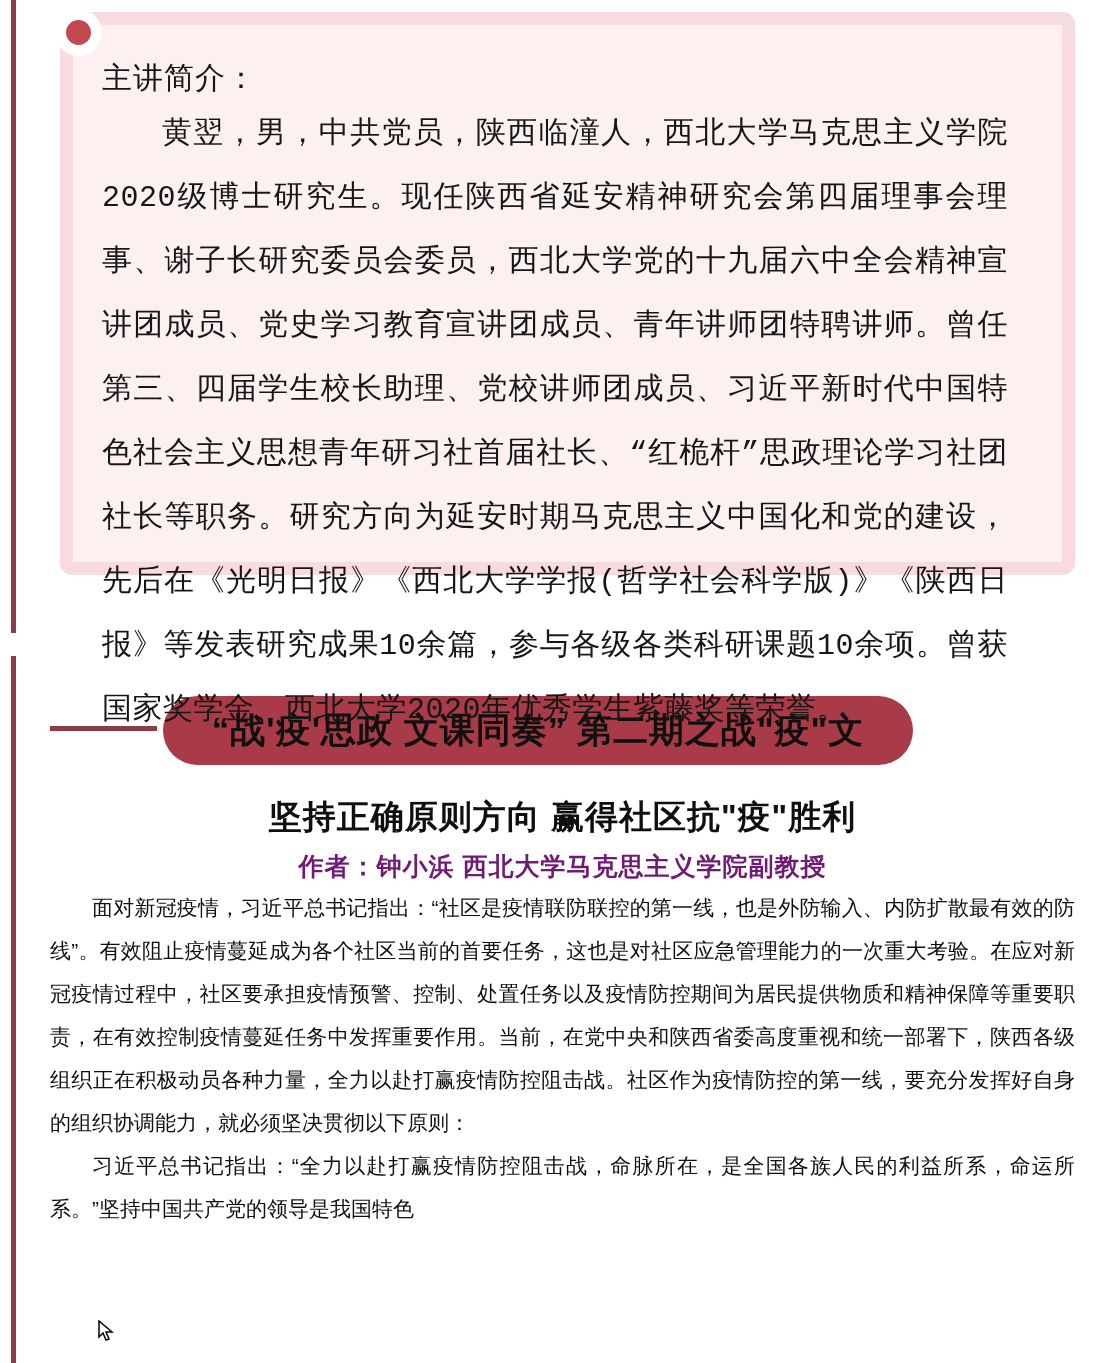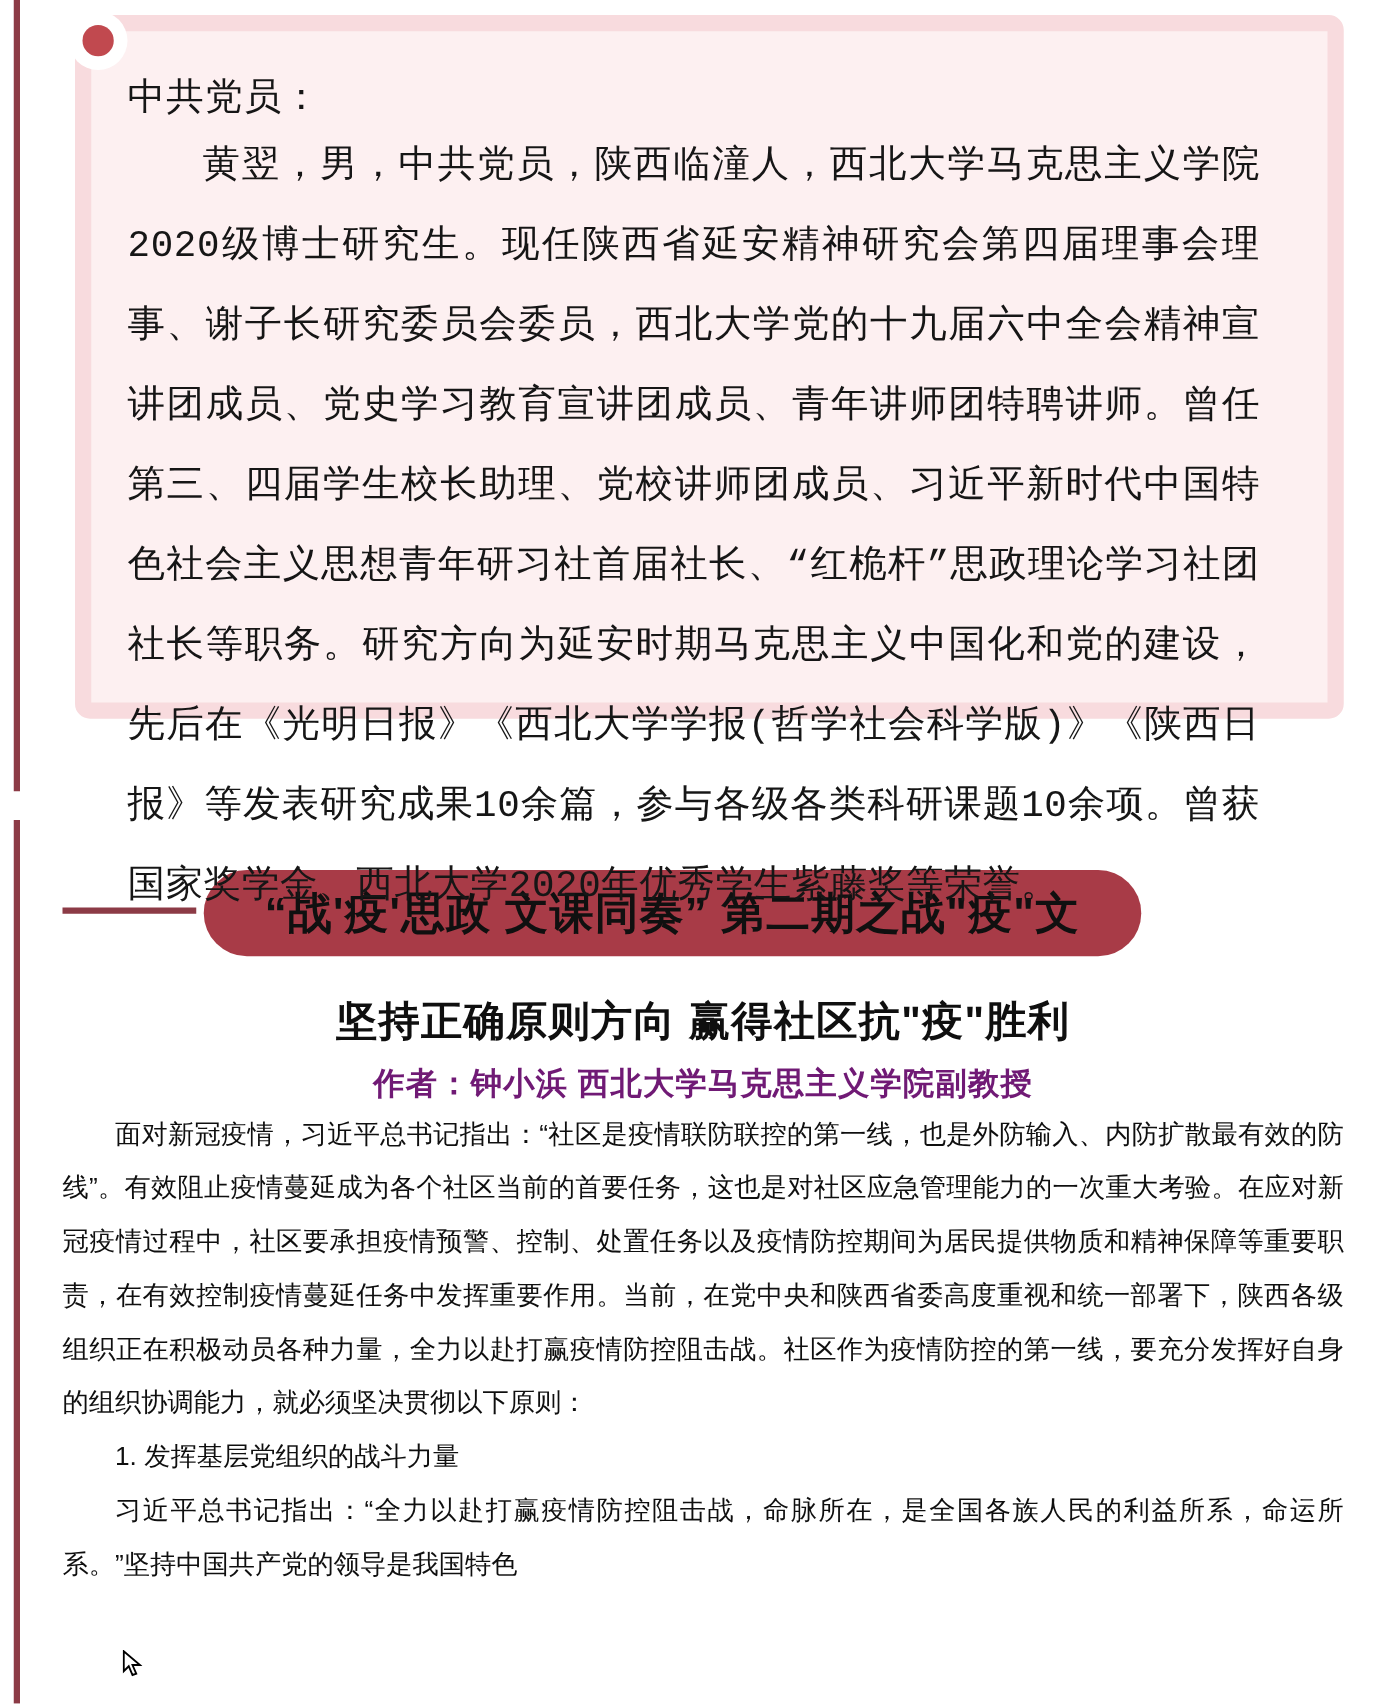--- a/index.html
+++ b/index.html
@@ -157,34 +157,33 @@
 <div class="page">
 
   <div class="vline top"></div>
   <div class="vline bottom"></div>
 
   <div class="intro-box"></div>
   <div class="corner-circle">
     <div class="dot"></div>
   </div>
 
-  <div class="intro-label">中共党员：</div>
+  <div class="intro-label">主讲简介：</div>
   <div class="intro-text">黄翌，男，中共党员，陕西临潼人，西北大学马克思主义学院2020级博士研究生。现任陕西省延安精神研究会第四届理事会理事、谢子长研究委员会委员，西北大学党的十九届六中全会精神宣讲团成员、党史学习教育宣讲团成员、青年讲师团特聘讲师。曾任第三、四届学生校长助理、党校讲师团成员、习近平新时代中国特色社会主义思想青年研习社首届社长、“红桅杆”思政理论学习社团社长等职务。研究方向为延安时期马克思主义中国化和党的建设，先后在《光明日报》《西北大学学报(哲学社会科学版)》《陕西日报》等发表研究成果10余篇，参与各级各类科研课题10余项。曾获国家奖学金、西北大学2020年优秀学生紫藤奖等荣誉。</div>
 
   <div class="banner-line"></div>
   <div class="banner-pill">
     <span class="banner-text">“战'疫'思政 文课同奏” 第二期之战"疫"文</span>
   </div>
 
   <div class="article-title">坚持正确原则方向 赢得社区抗"疫"胜利</div>
   <div class="article-author">作者：钟小浜 西北大学马克思主义学院副教授</div>
 
   <div class="article-body">
       <p>面对新冠疫情，习近平总书记指出：“社区是疫情联防联控的第一线，也是外防输入、内防扩散最有效的防线”。有效阻止疫情蔓延成为各个社区当前的首要任务，这也是对社区应急管理能力的一次重大考验。在应对新冠疫情过程中，社区要承担疫情预警、控制、处置任务以及疫情防控期间为居民提供物质和精神保障等重要职责，在有效控制疫情蔓延任务中发挥重要作用。当前，在党中央和陕西省委高度重视和统一部署下，陕西各级组织正在积极动员各种力量，全力以赴打赢疫情防控阻击战。社区作为疫情防控的第一线，要充分发挥好自身的组织协调能力，就必须坚决贯彻以下原则：</p>
-      <p>1. 发挥基层党组织的战斗力量</p>
       <p>习近平总书记指出：“全力以赴打赢疫情防控阻击战，命脉所在，是全国各族人民的利益所系，命运所系。”坚持中国共产党的领导是我国特色</p>
     </div>
 
   <svg class="cursor" width="16" height="22" viewBox="0 0 16 22">
     <polygon points="1,1 1,17 5,13 8,20 11,19 8,12 14,12" fill="#ffffff" stroke="#000000" stroke-width="1.5"></polygon>
   </svg>
 
 </div>
 
 </body></html>

